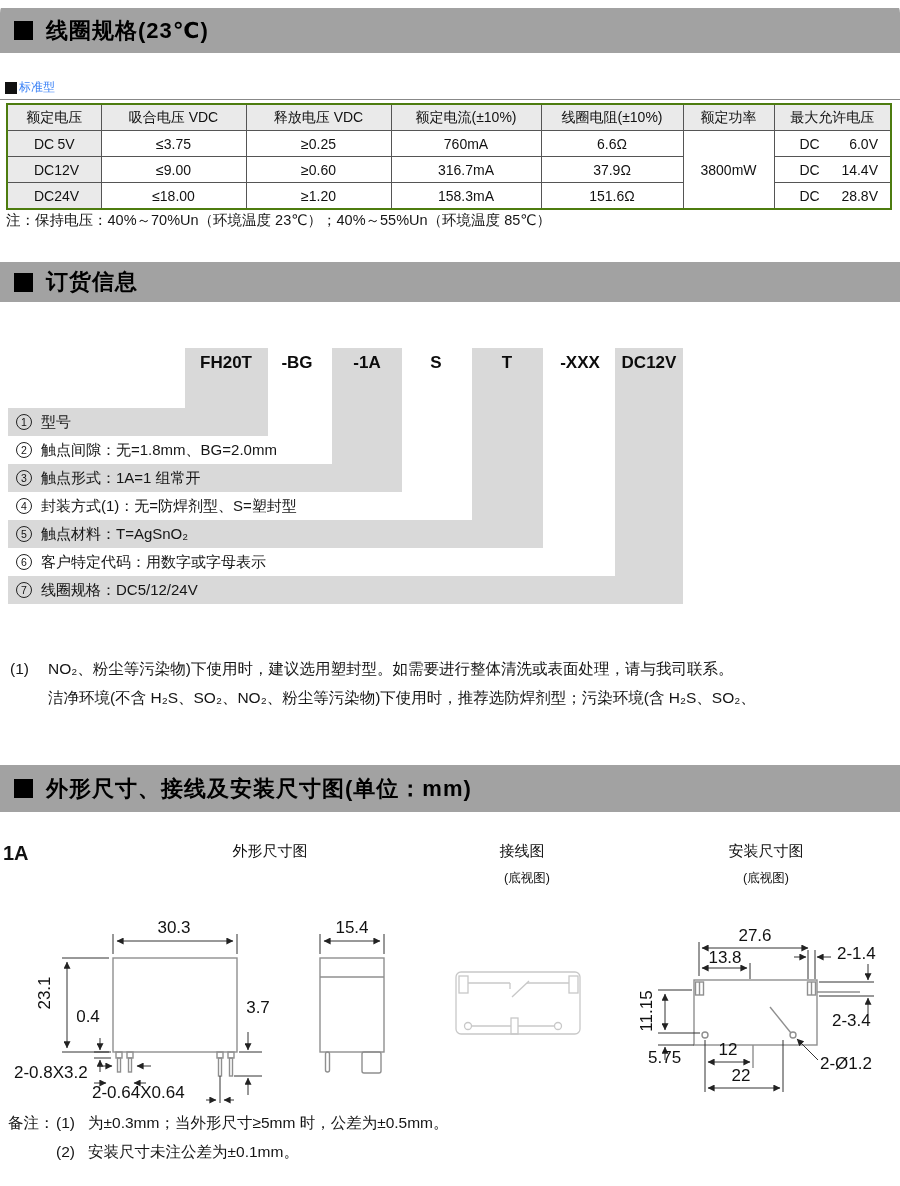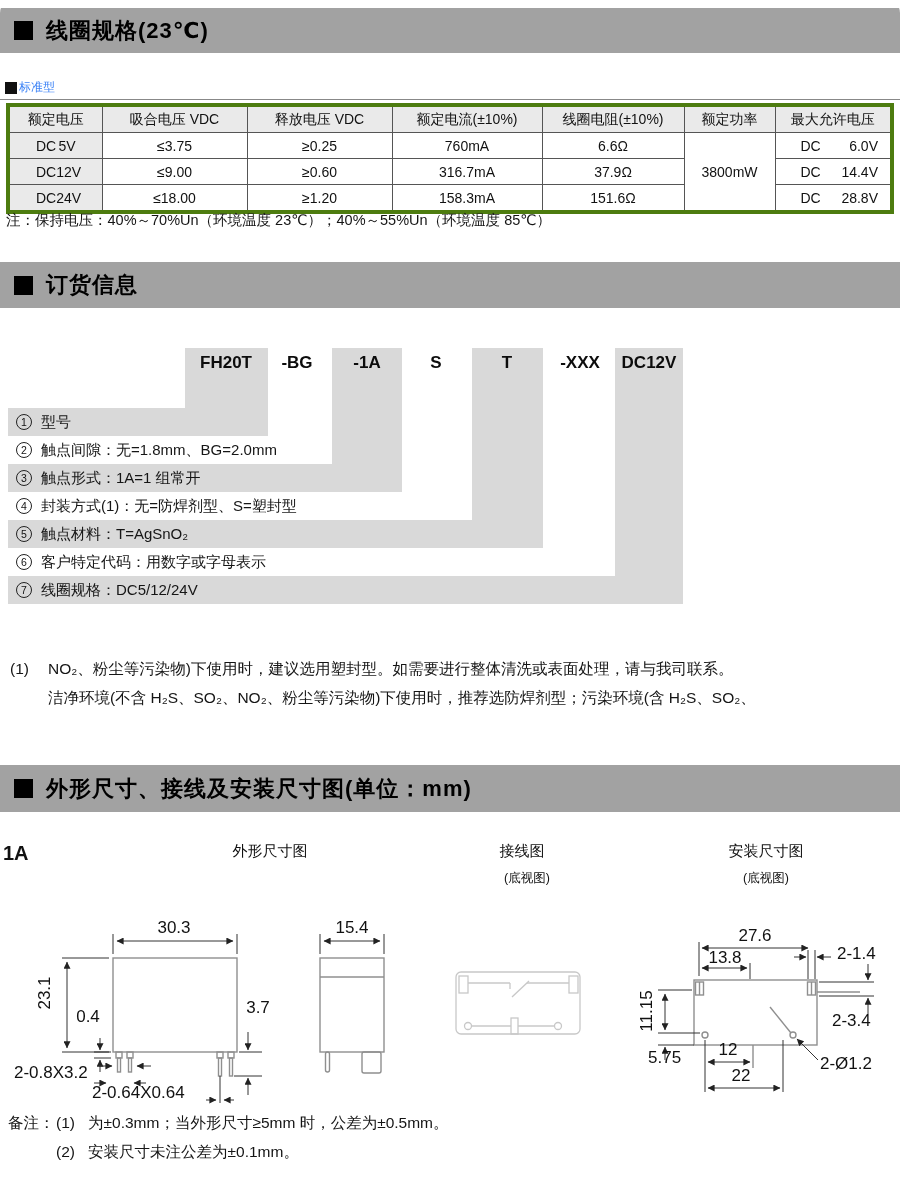--- a/index.html
+++ b/index.html
@@ -3,29 +3,29 @@
 <meta charset="utf-8">
 <style>
   html,body{margin:0;padding:0;background:#fff;}
   .page{position:relative;width:900px;height:1186px;background:#fff;overflow:hidden;
         font-family:"Liberation Sans","DejaVu Sans",sans-serif;color:#111;border-radius:13px;}
   
   .section-bar{position:absolute;left:0;width:900px;background:#a2a2a2;display:flex;align-items:center;}
   .sq{width:19px;height:19px;background:#000;margin:0 13px 0 14px;flex:none;}
   .bar-title{font-size:22px;font-weight:bold;color:#000;letter-spacing:1px;white-space:nowrap;}
   #bar1{top:8px;height:45px;}
-  #bar2{top:262px;height:46px;}
+  #bar2{top:262px;height:40px;}
   #bar3{top:765px;height:47px;}
   
   .std{position:absolute;top:79px;left:5px;display:flex;align-items:center;font-size:12px;color:#3b82f6;}
   .sq2{width:12px;height:12px;background:#111;margin-right:2px;flex:none;}
   .topline{position:absolute;top:99px;left:0;width:900px;height:1px;background:#888;}
   
   table.coil{position:absolute;top:103px;left:6px;width:884px;border-collapse:collapse;table-layout:fixed;
-             font-size:14px;border:4px solid #4d7c0f;}
+             font-size:14px;border:2px solid #4d7c0f;}
   .coil th,.coil td{border:1px solid #555;text-align:center;vertical-align:middle;padding:0;overflow:hidden;}
   .coil th{background:#eaeaea;font-weight:normal;height:25px;}
   .coil td{height:25px;background:#fff;}
   .coil td.g{background:#eaeaea;}
   .split{display:flex;justify-content:space-between;align-items:center;}
   .split.c1{padding:0 26px 0 26px;}
   .split.c7{padding:0 12px 0 25px;}
   .table-note{position:absolute;top:211px;left:6px;font-size:14.5px;white-space:nowrap;color:#151515;}
   
   .order{position:absolute;top:348px;left:0;width:812px;height:256px;}

